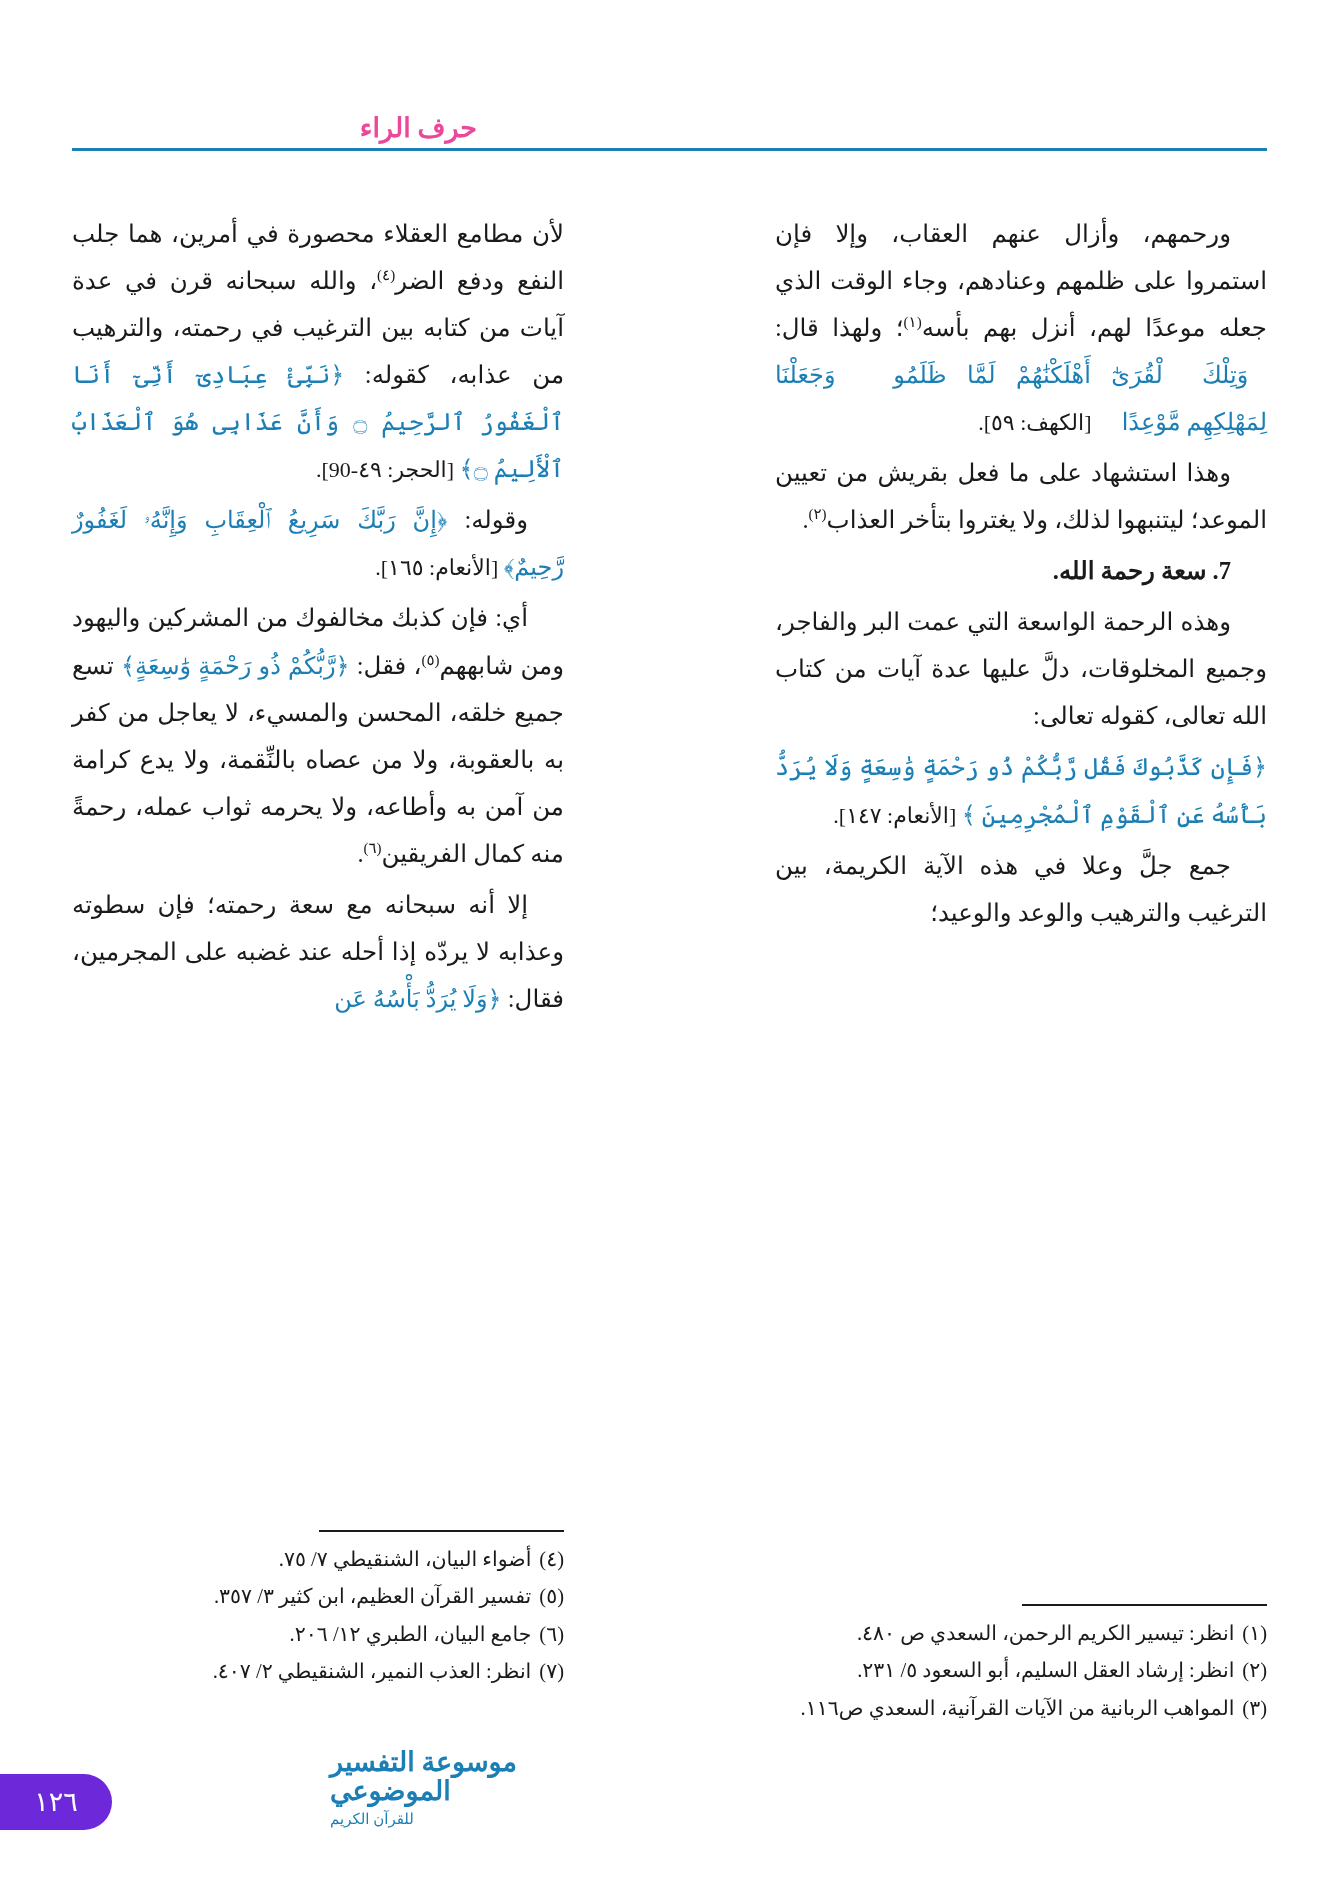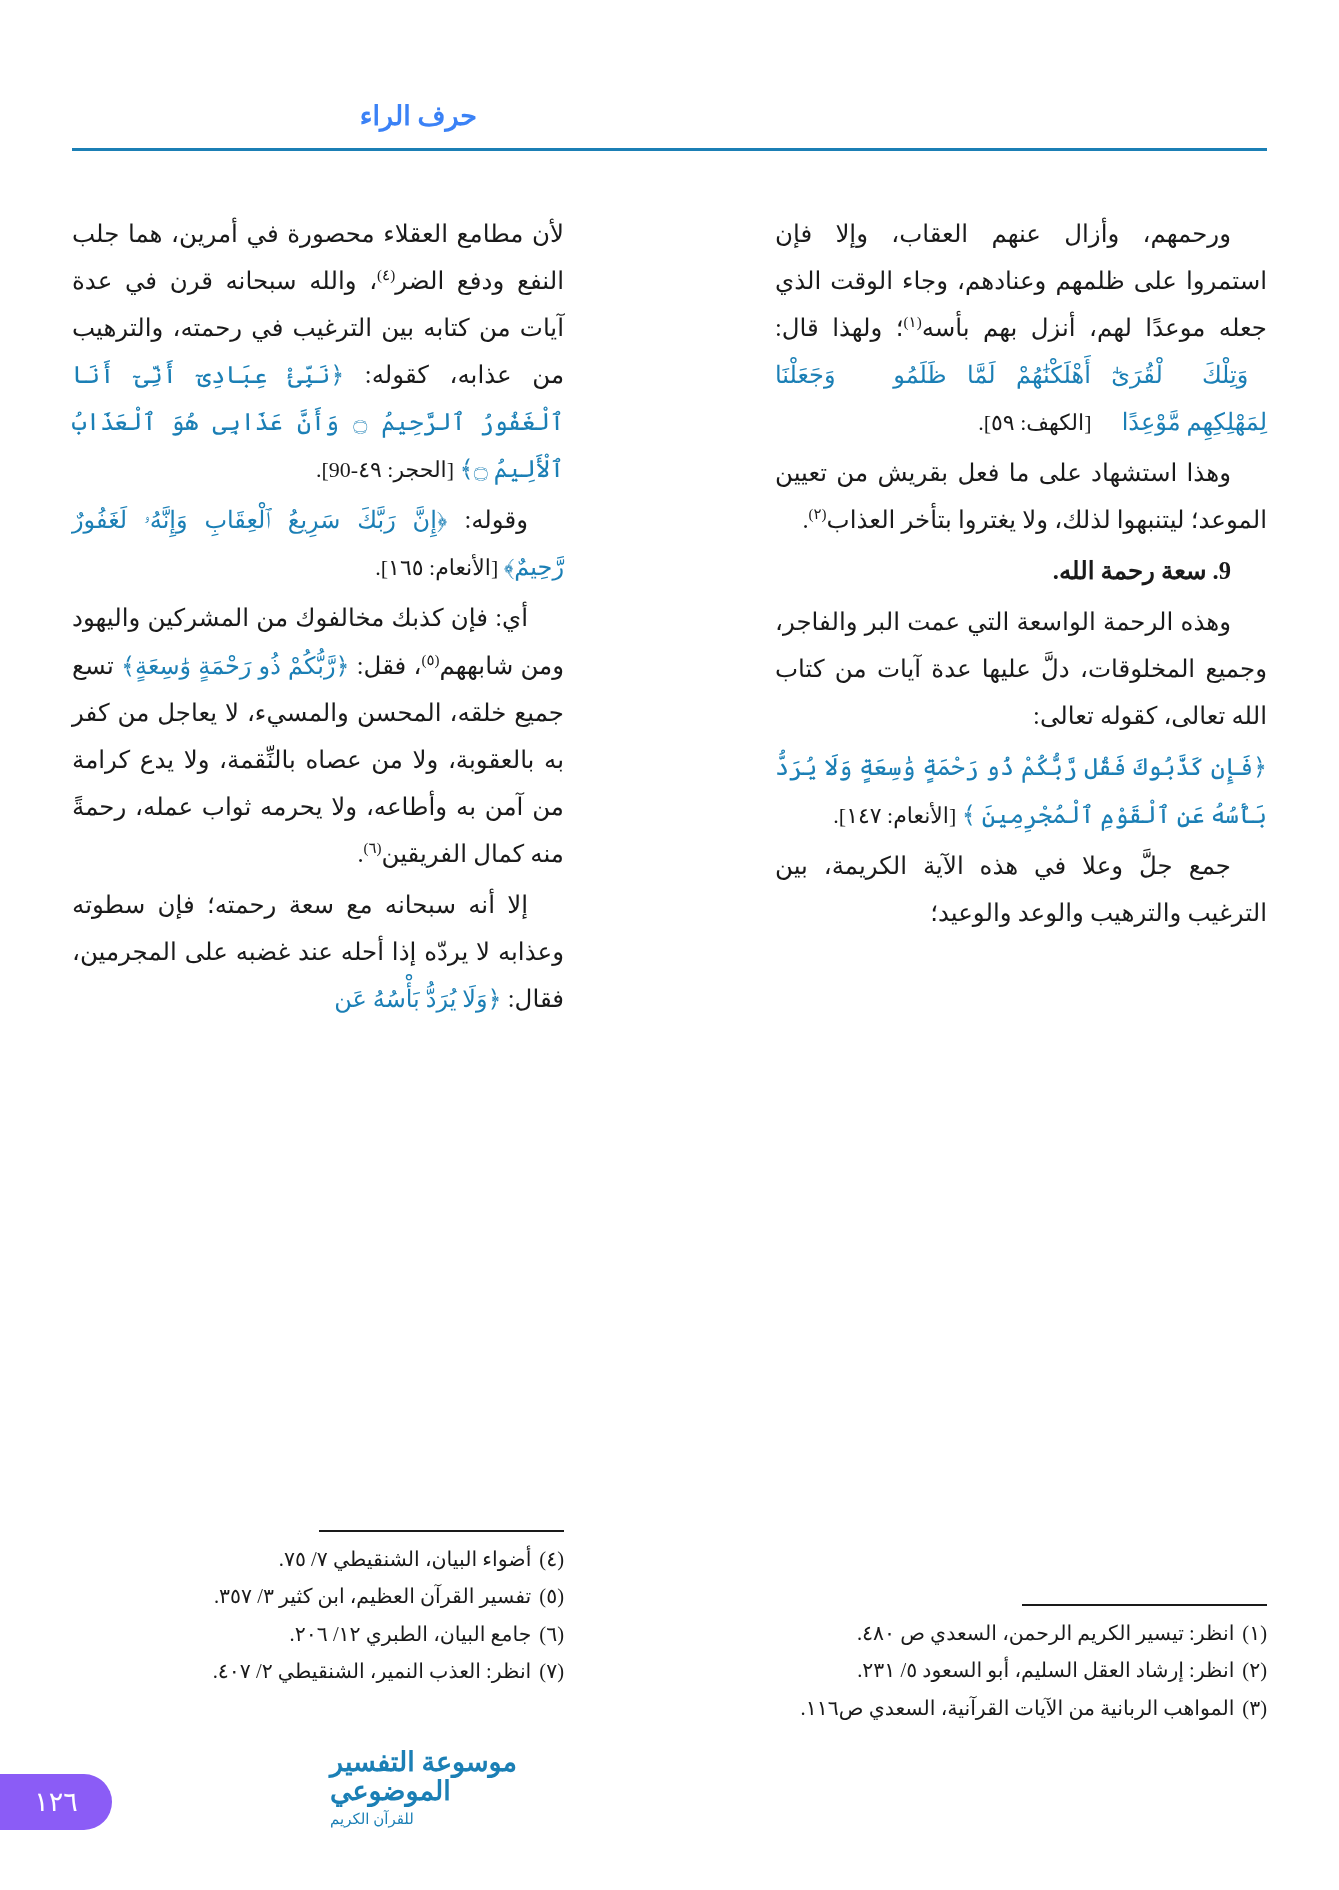--- a/index.html
+++ b/index.html
@@ -24,24 +24,24 @@
   .header {
     position: absolute;
     top: 96px;
     right: 72px;
     left: 72px;
     height: 70px;
   }
   .header-title {
     position: absolute;
     right: 790px;
-    top: 4px;
+    top: 16px;
     font-size: 27px;
     font-weight: bold;
-    color: #3b82f6;
+    color: #ec4899;
     letter-spacing: 1px;
     direction: rtl;
     white-space: nowrap;
   }
   .header-rule {
     position: absolute;
     right: 0;
     left: 0;
     top: 52px;
     height: 3px;
@@ -129,21 +129,21 @@
     font-size: 15px;
     margin-top: 3px;
     color: #1b7fb5;
   }
   .page-number {
     position: absolute;
     left: 0;
     bottom: 60px;
     width: 112px;
     height: 56px;
-    background: #8b5cf6;
+    background: #6d28d9;
     border-top-right-radius: 30px;
     border-bottom-right-radius: 30px;
     color: #ffffff;
     font-size: 27px;
     display: flex;
     align-items: center;
     justify-content: center;
     direction: rtl;
   }
 </style>
@@ -153,21 +153,21 @@
 <div class="page">
 
   <div class="header">
     <div class="header-title">حرف الراء</div>
     <div class="header-rule"></div>
   </div>
 
   <div class="col col-right" id="col-right">
       <p><span>ورحمهم، وأزال عنهم العقاب، وإلا فإن استمروا على ظلمهم وعنادهم، وجاء الوقت الذي جعله موعدًا لهم، أنزل بهم بأسه</span><sup class="fn">(١)</sup><span>؛ ولهذا قال: </span><span class="quran">﴿وَتِلْكَ ٱلْقُرَىٰٓ أَهْلَكْنَٰهُمْ لَمَّا ظَلَمُوا۟ وَجَعَلْنَا لِمَهْلِكِهِم مَّوْعِدًا ﴾</span><span class="ref"> [الكهف: ٥٩].</span></p>
       <p><span>وهذا استشهاد على ما فعل بقريش من تعيين الموعد؛ ليتنبهوا لذلك، ولا يغتروا بتأخر العذاب</span><sup class="fn">(٢)</sup><span>.</span></p>
-      <p class="heading"><span>9. سعة رحمة الله.</span></p>
+      <p class="heading"><span>7. سعة رحمة الله.</span></p>
       <p><span>وهذه الرحمة الواسعة التي عمت البر والفاجر، وجميع المخلوقات، دلَّ عليها عدة آيات من كتاب الله تعالى، كقوله تعالى:</span></p>
       <p class="noindent"><span class="quran">﴿فَإِن كَذَّبُوكَ فَقُل رَّبُّكُمْ ذُو رَحْمَةٍ وَٰسِعَةٍ وَلَا يُرَدُّ بَأْسُهُ عَنِ ٱلْقَوْمِ ٱلْمُجْرِمِينَ ﴾</span><span class="ref"> [الأنعام: ١٤٧].</span></p>
       <p><span>جمع جلَّ وعلا في هذه الآية الكريمة، بين الترغيب والترهيب والوعد والوعيد؛</span></p>
     </div>
 
   <div class="col col-left" id="col-left">
       <p class="noindent"><span>لأن مطامع العقلاء محصورة في أمرين، هما جلب النفع ودفع الضر</span><sup class="fn">(٤)</sup><span>، والله سبحانه قرن في عدة آيات من كتابه بين الترغيب في رحمته، والترهيب من عذابه، كقوله: </span><span class="quran">﴿نَبِّئْ عِبَادِىٓ أَنِّىٓ أَنَا ٱلْغَفُورُ ٱلرَّحِيمُ ۝ وَأَنَّ عَذَابِى هُوَ ٱلْعَذَابُ ٱلْأَلِيمُ ۝﴾</span><span class="ref"> [الحجر: ٤٩-90].</span></p>
       <p><span>وقوله: </span><span class="quran">﴿إِنَّ رَبَّكَ سَرِيعُ ٱلْعِقَابِ وَإِنَّهُۥ لَغَفُورٌ رَّحِيمٌ﴾</span><span class="ref"> [الأنعام: ١٦٥].</span></p>
       <p><span>أي: فإن كذبك مخالفوك من المشركين واليهود ومن شابههم</span><sup class="fn">(٥)</sup><span>، فقل: </span><span class="quran">﴿رَّبُّكُمْ ذُو رَحْمَةٍ وَٰسِعَةٍ﴾</span><span> تسع جميع خلقه، المحسن والمسيء، لا يعاجل من كفر به بالعقوبة، ولا من عصاه بالنِّقمة، ولا يدع كرامة من آمن به وأطاعه، ولا يحرمه ثواب عمله، رحمةً منه كمال الفريقين</span><sup class="fn">(٦)</sup><span>.</span></p>
       <p><span>إلا أنه سبحانه مع سعة رحمته؛ فإن سطوته وعذابه لا يردّه إذا أحله عند غضبه على المجرمين، فقال: </span><span class="quran">﴿وَلَا يُرَدُّ بَأْسُهُ عَن</span></p>

